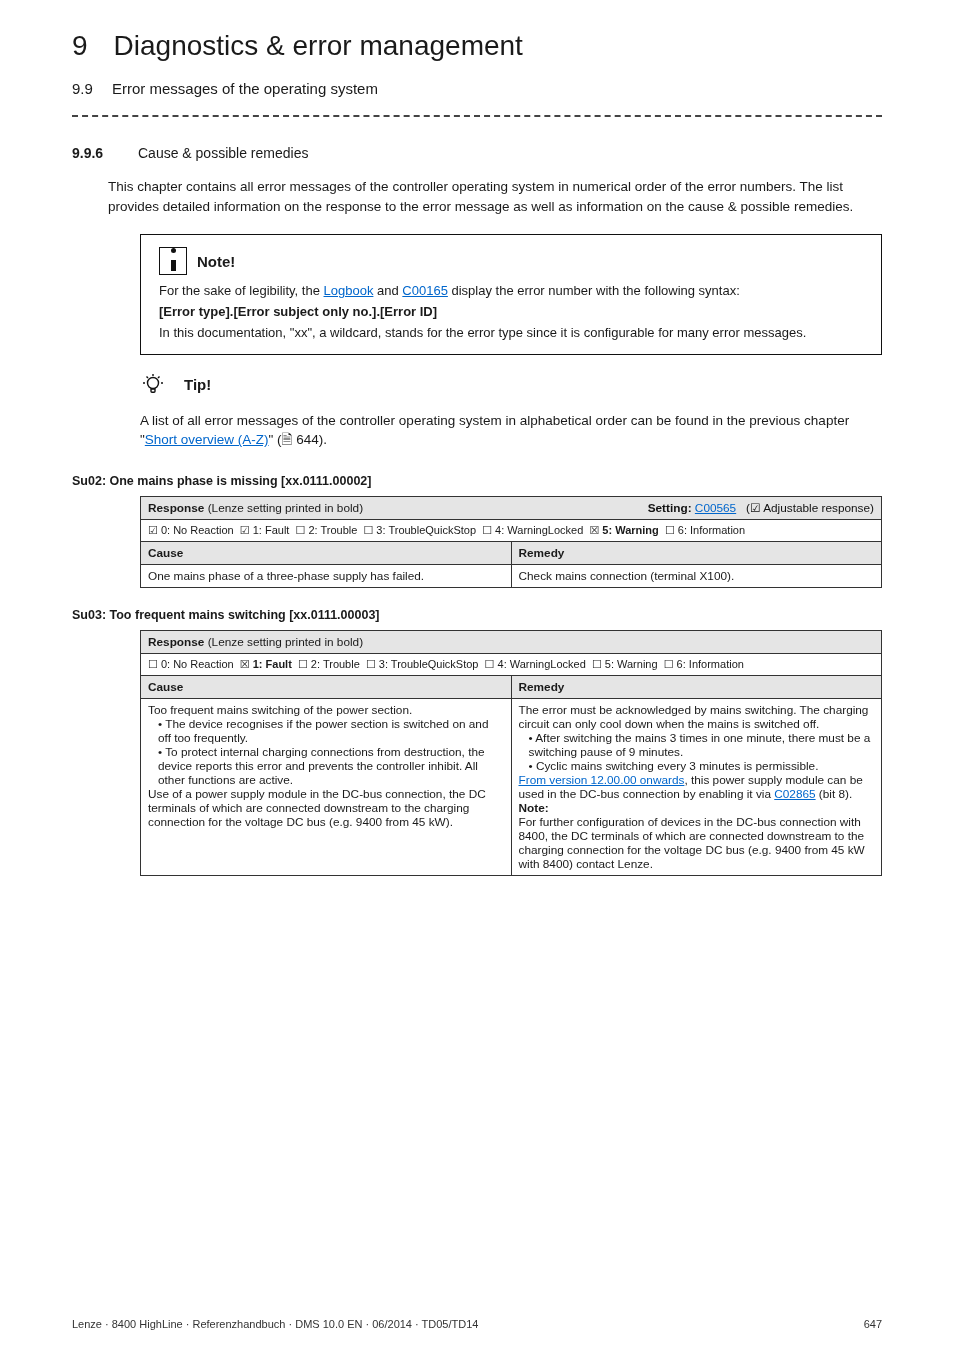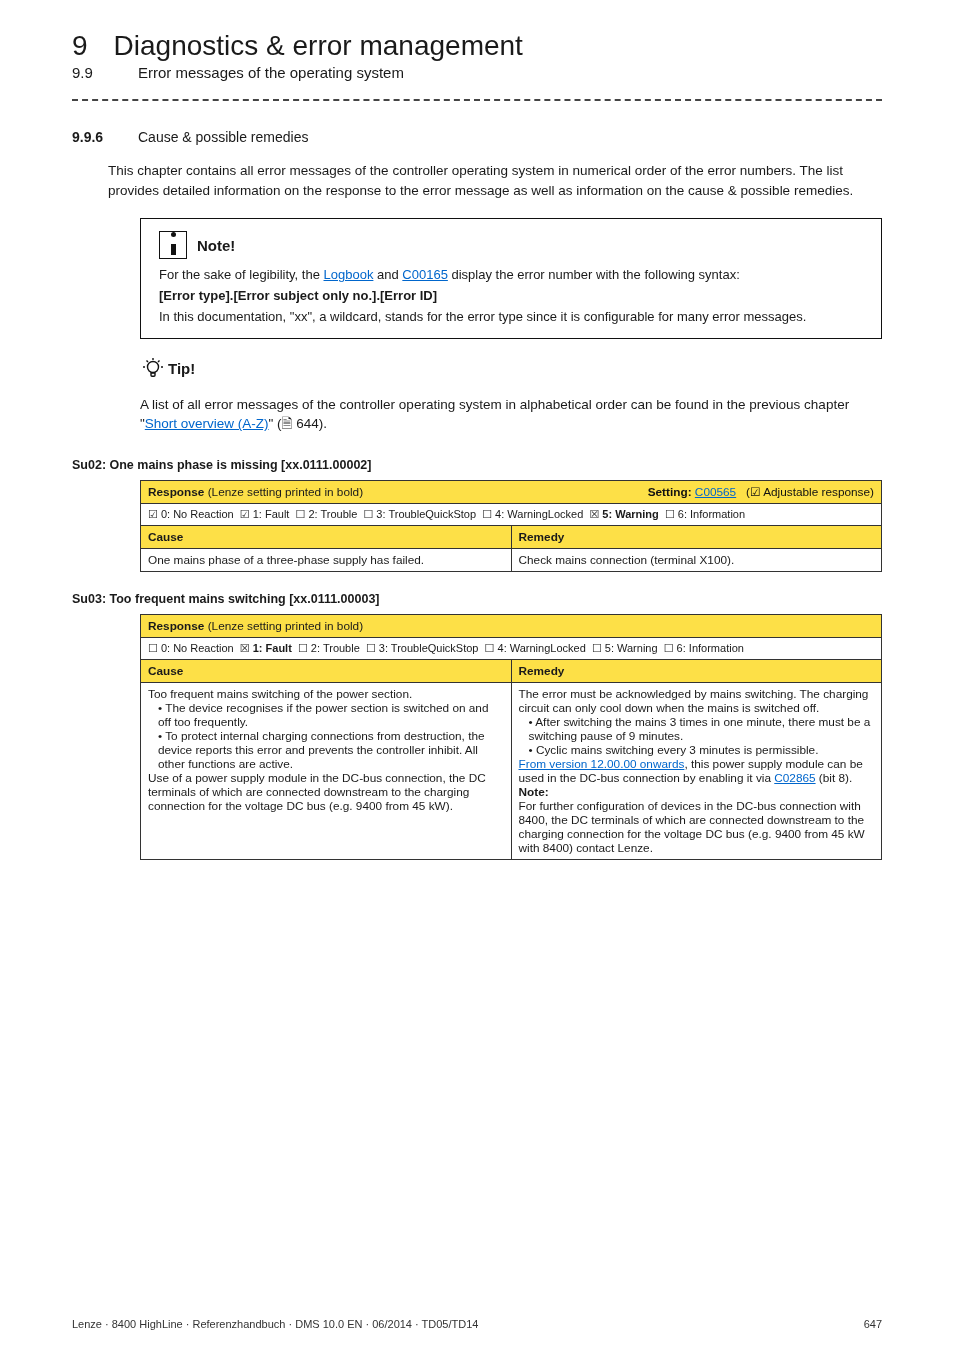--- a/index.html
+++ b/index.html
@@ -1,44 +1,44 @@
 <!DOCTYPE html>
 <html><head>
 <meta charset="utf-8">
 <style>
 html,body{margin:0;padding:0;font-family:"Segoe UI","Myriad Pro","Helvetica Neue",Arial,sans-serif;color:#1a1a1a;background:#fff}
 .page{width:954px;min-height:1350px;box-sizing:border-box;padding:30px 72px 20px 72px;position:relative}
 .hdr{display:flex;align-items:baseline;gap:26px}
 .hdr .n1{font-size:28px;font-weight:400}
 .hdr .t1{font-size:28px;font-weight:400}
-.hdr2{display:flex;align-items:baseline;gap:26px;margin-top:2px}
+.hdr2{display:flex;align-items:baseline;margin-top:18px}
 .hdr2 .n2{font-size:15px;font-weight:400;min-width:40px}
 .hdr2 .t2{font-size:15px}
 .dashed{border:none;border-top:2px dashed #444;margin:18px 0 28px 0}
 .sec-row{display:flex;gap:26px;margin-bottom:16px}
 .sec-n{font-size:14px;font-weight:700;min-width:40px}
 .sec-t{font-size:14px;font-weight:400}
 .body-text{font-size:13.5px;line-height:1.45;margin-left:36px}
 .callout{border:1.5px solid #111;margin:18px 0 16px 68px;padding:12px 18px 8px 18px}
 .callout-head{display:flex;align-items:center;gap:10px;margin-bottom:8px}
 .icon-box{width:26px;height:26px;border:1.5px solid #111;display:flex;align-items:center;justify-content:center;font-weight:700;font-size:18px}
 .icon-box .i-dot{width:5px;height:5px;background:#111;border-radius:50%;position:relative;top:-5px}
 .icon-box .i-body{width:5px;height:11px;background:#111;position:relative;top:2px}
 .icon-info{display:flex;flex-direction:column;align-items:center;justify-content:center}
 .callout-title{font-size:15px;font-weight:700}
 .callout p{font-size:13px;margin:6px 0}
 .link{color:#0066cc;text-decoration:underline}
 .bold-inline{font-weight:700}
 .tip-block{margin:14px 0 24px 68px}
-.tip-head{display:flex;align-items:center;gap:2px}
+.tip-head{display:flex;align-items:center;gap:18px}
 .icon-tip{width:26px;height:26px;display:flex;align-items:center;justify-content:center}
 .h4{font-size:12.5px;font-weight:700;margin:20px 0 8px 0}
 .tbl{width:calc(100% - 68px);margin-left:68px;border-collapse:collapse;font-size:11.8px}
 .tbl td,.tbl th{border:1px solid #333;padding:4px 7px;vertical-align:top;text-align:left}
-.tbl .row-head td{background:#fde047}
+.tbl .row-head td{background:#e5e5e5}
 .resp-cell{display:flex;justify-content:space-between;align-items:baseline}
 .setting{color:#111}
 .cbox{font-family:Arial,sans-serif}
 .half{width:50%}
 .small-note{font-size:11px}
 .footer{position:absolute;bottom:20px;left:72px;right:72px;display:flex;justify-content:space-between;font-size:11px;color:#333}
 svg.bulb{width:24px;height:24px}
 </style>
 </head>
 <body>

